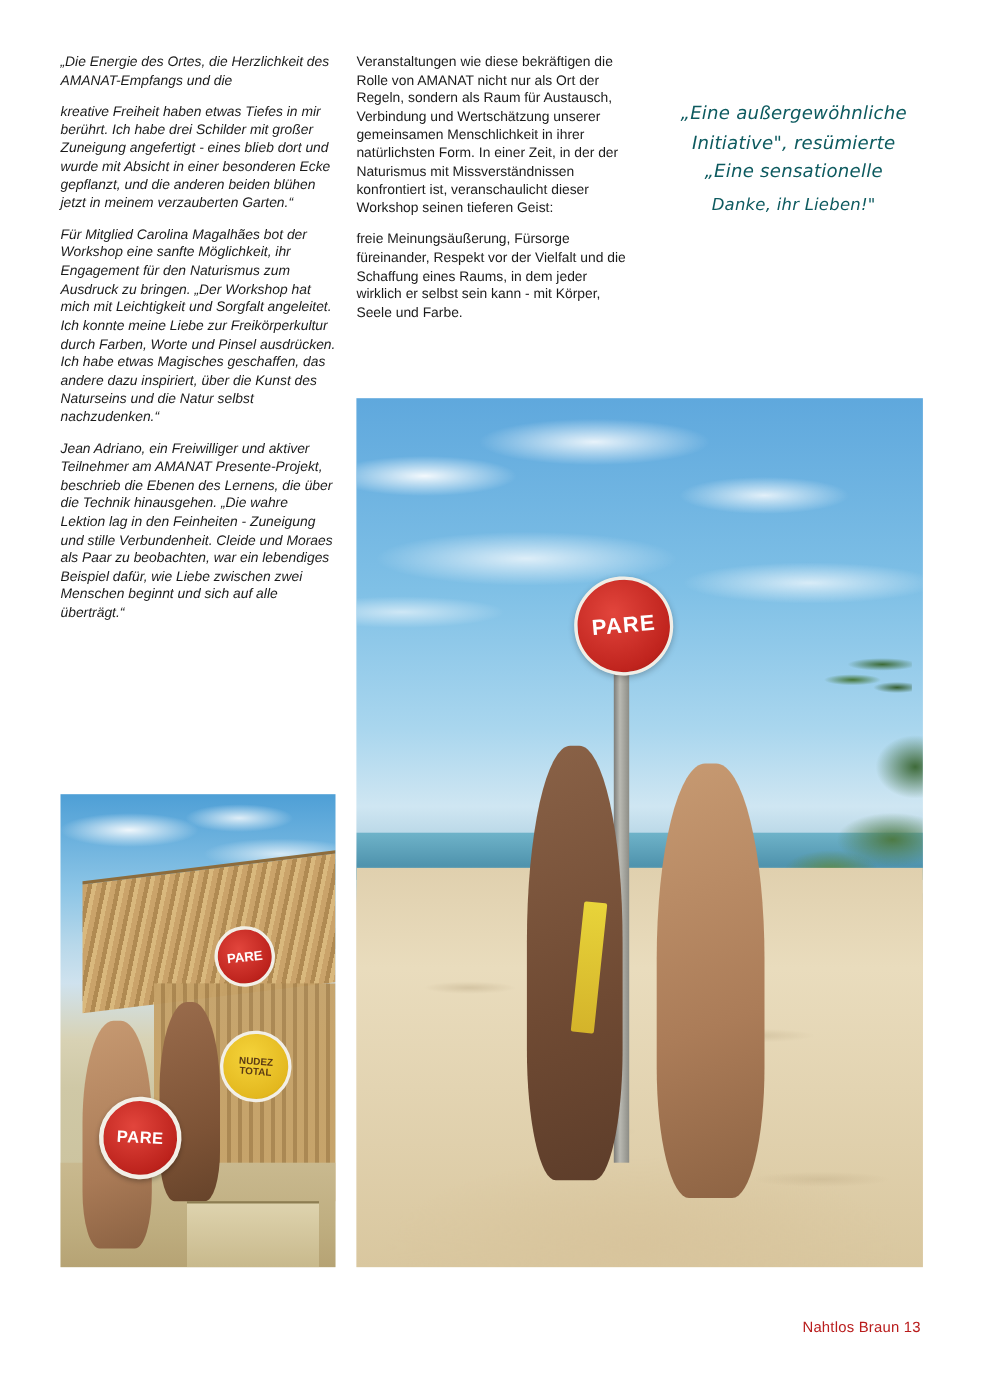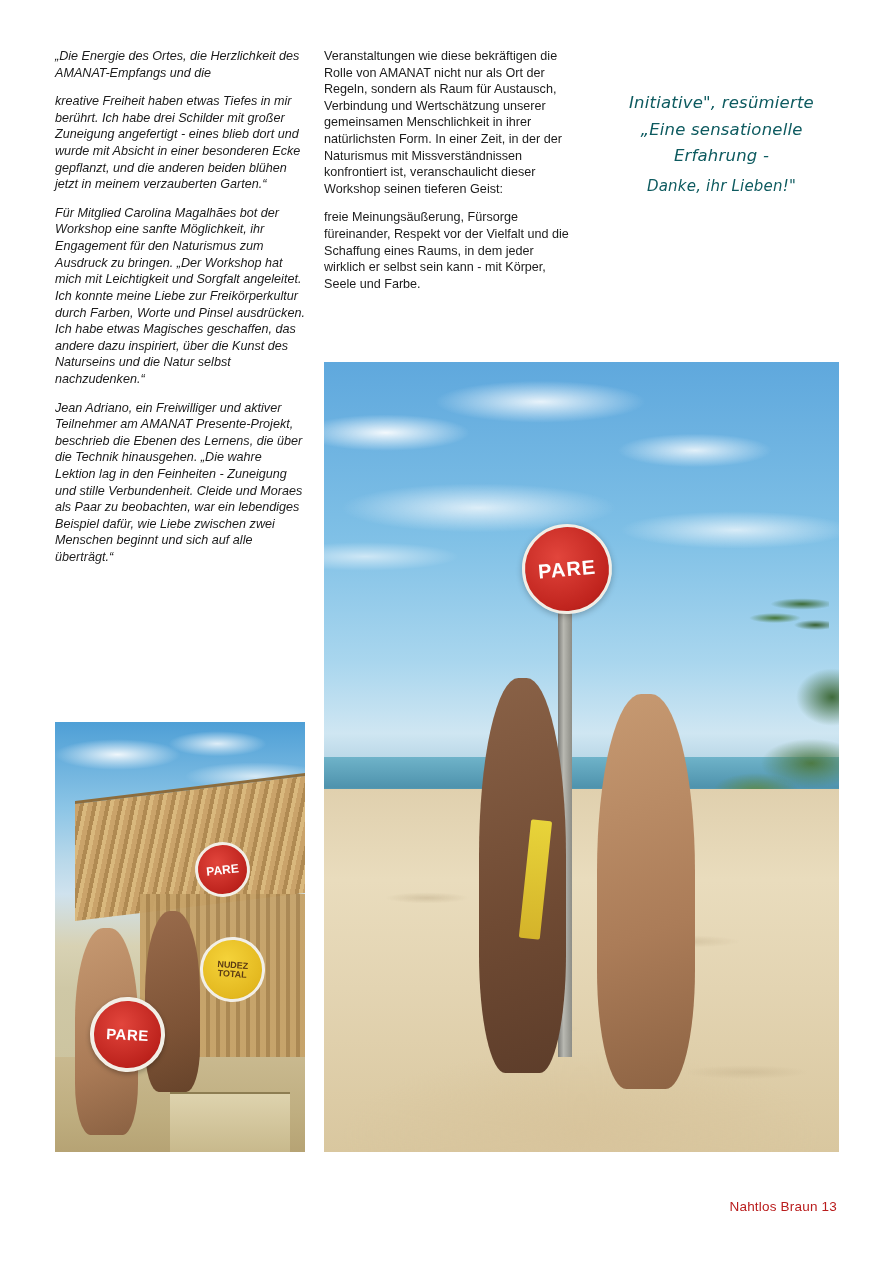--- a/index.html
+++ b/index.html
@@ -246,23 +246,23 @@
     <p>Für Mitglied Carolina Magalhães bot der Workshop eine sanfte Möglichkeit, ihr Engagement für den Naturismus zum Ausdruck zu bringen. „Der Workshop hat mich mit Leichtigkeit und Sorgfalt angeleitet. Ich konnte meine Liebe zur Freikörperkultur durch Farben, Worte und Pinsel ausdrücken. Ich habe etwas Magisches geschaffen, das andere dazu inspiriert, über die Kunst des Naturseins und die Natur selbst nachzudenken.“</p>
     <p>Jean Adriano, ein Freiwilliger und aktiver Teilnehmer am AMANAT Presente-Projekt, beschrieb die Ebenen des Lernens, die über die Technik hinausgehen. „Die wahre Lektion lag in den Feinheiten - Zuneigung und stille Verbundenheit. Cleide und Moraes als Paar zu beobachten, war ein lebendiges Beispiel dafür, wie Liebe zwischen zwei Menschen beginnt und sich auf alle überträgt.“</p>
   </div>
 
   <div class="col" id="col-mid">
     <p>Veranstaltungen wie diese bekräftigen die Rolle von AMANAT nicht nur als Ort der Regeln, sondern als Raum für Austausch, Verbindung und Wertschätzung unserer gemeinsamen Menschlichkeit in ihrer natürlichsten Form. In einer Zeit, in der der Naturismus mit Missverständnissen konfrontiert ist, veranschaulicht dieser Workshop seinen tieferen Geist:</p>
     <p>freie Meinungsäußerung, Fürsorge füreinander, Respekt vor der Vielfalt und die Schaffung eines Raums, in dem jeder wirklich er selbst sein kann - mit Körper, Seele und Farbe.</p>
   </div>
 
   <div class="pullquote">
+    <span class="l">„Eine außergewöhnliche</span>
     <span class="l">Initiative", resümierte</span>
     <span class="l">„Eine sensationelle</span>
-    <span class="l">Erfahrung -</span>
     <span class="l">Danke, ihr Lieben!"</span>
   </div>
 
   <div class="photo" id="photo-main">
     <div class="clouds"></div>
     <div class="sea"></div>
     <div class="surf"></div>
     <div class="veg-right"></div>
     <div class="palm"></div>
     <div class="sand"></div>

